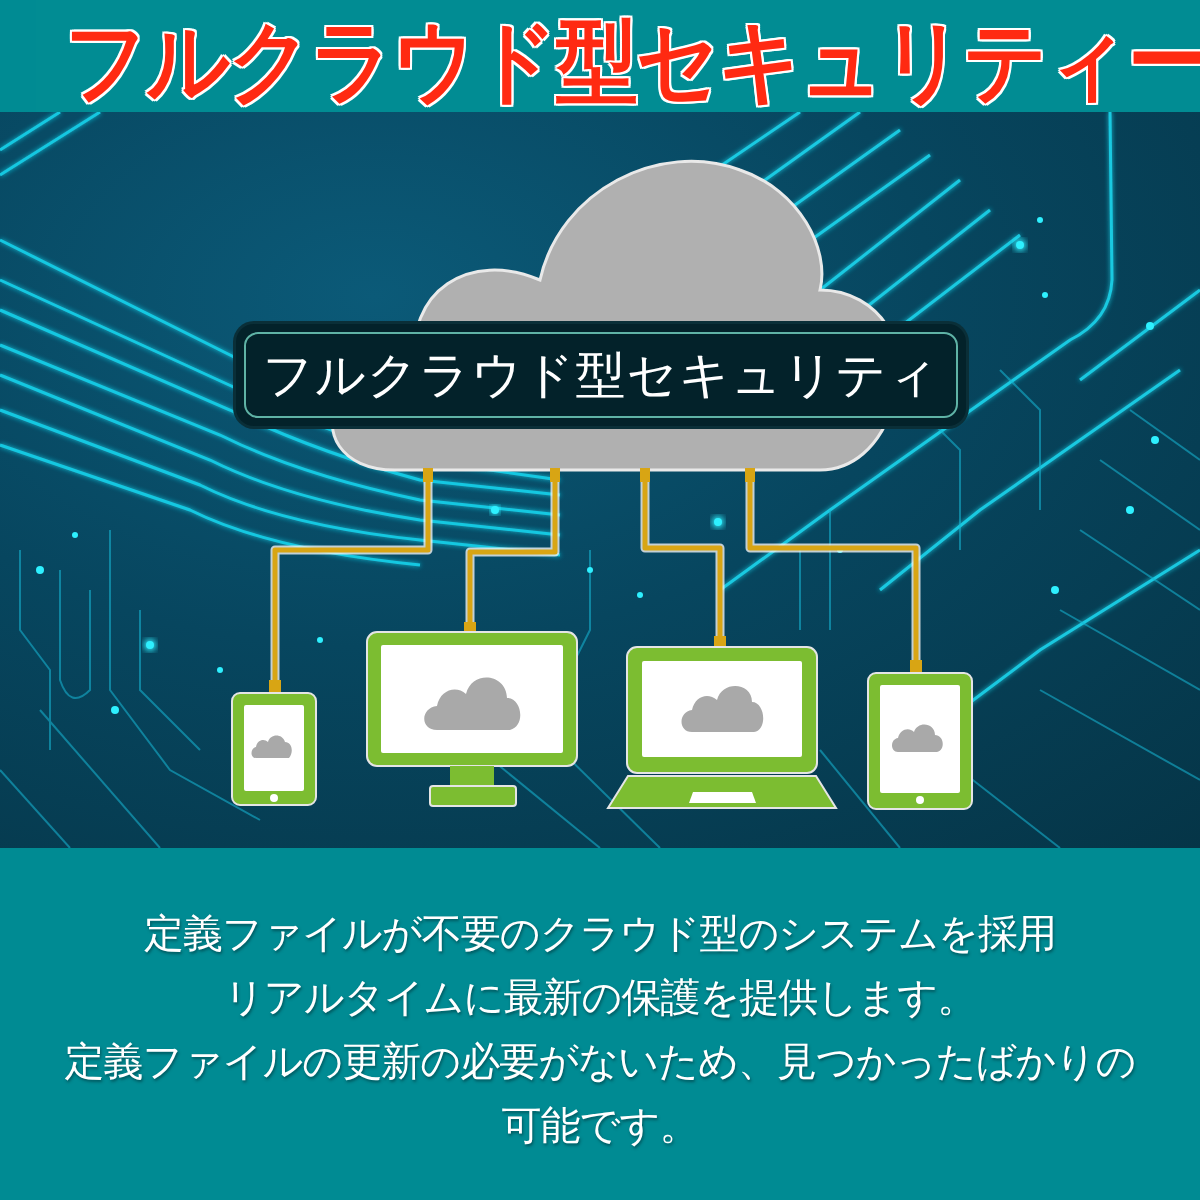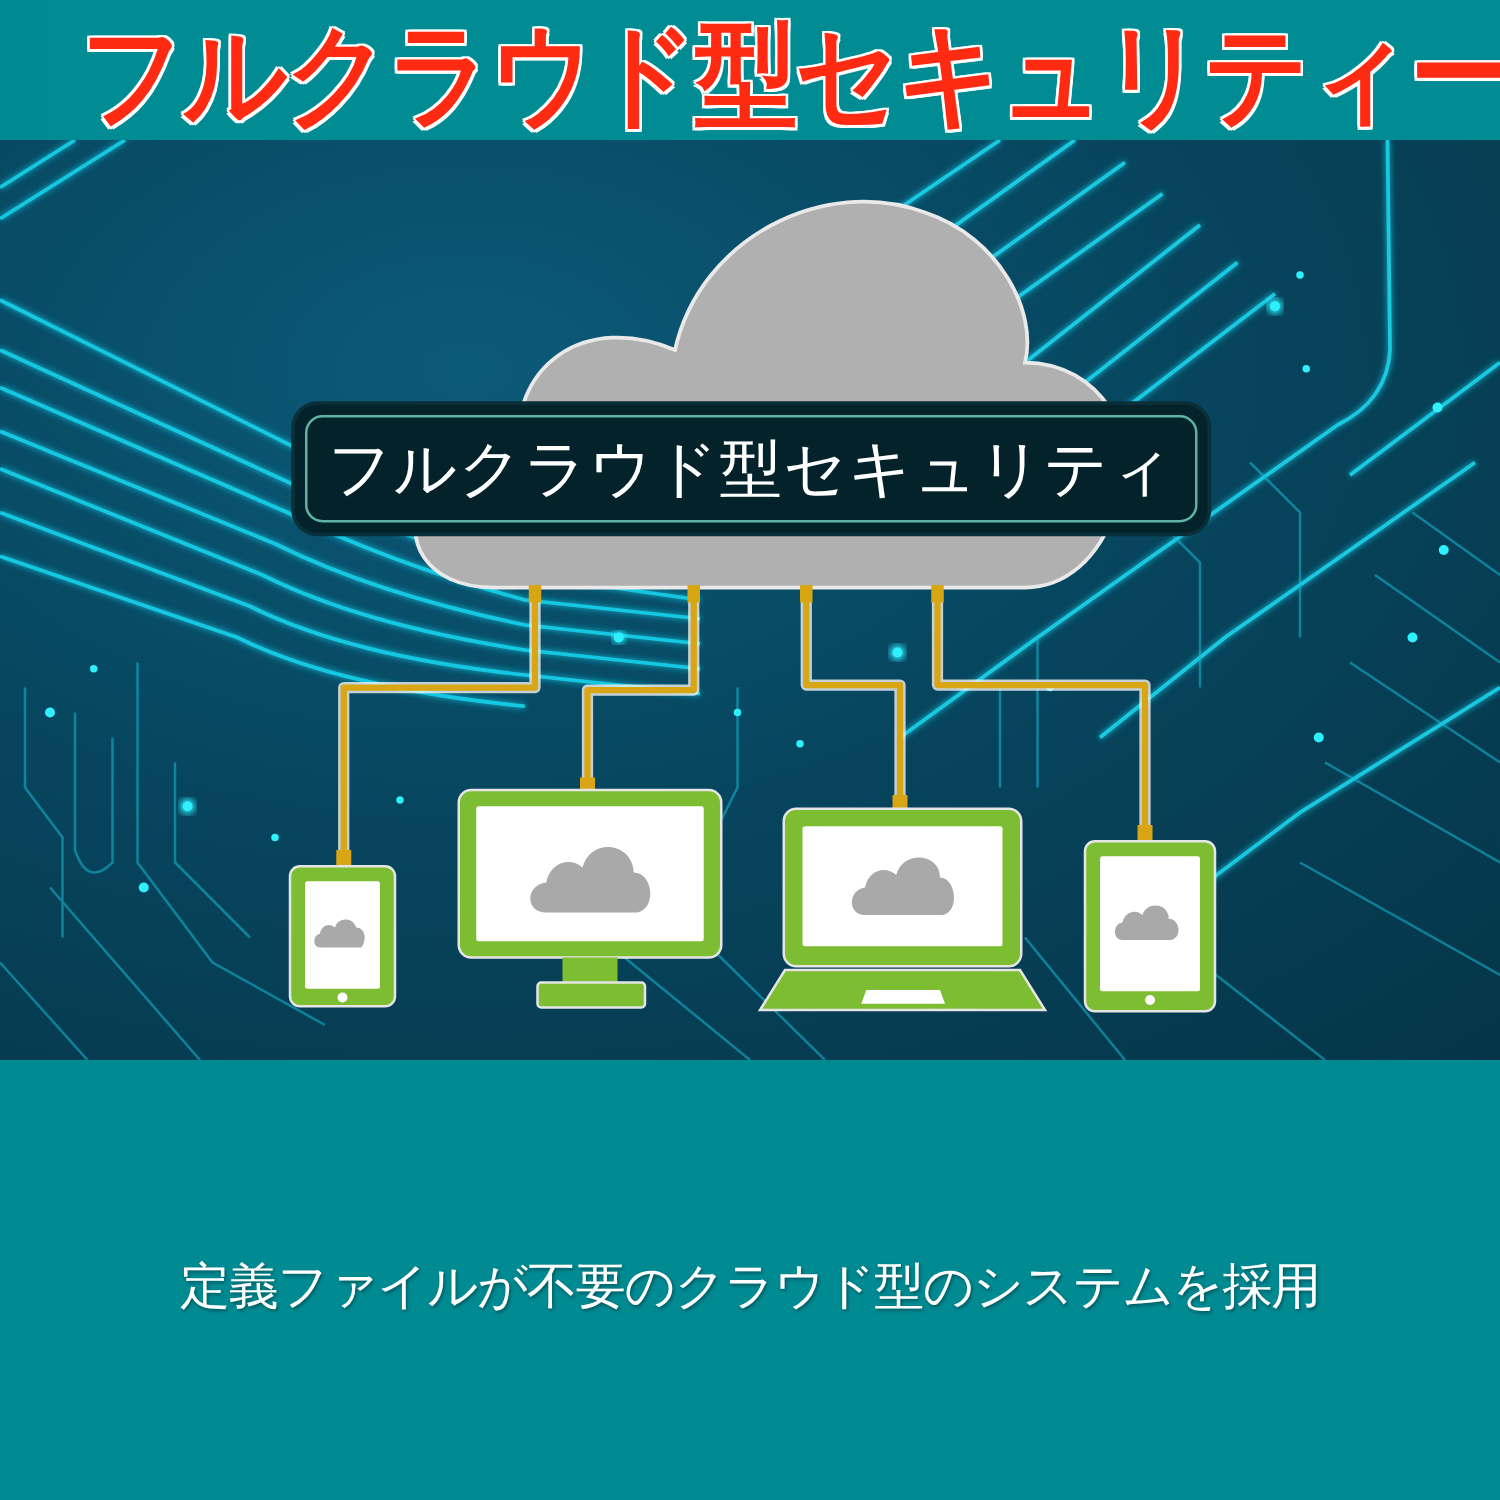--- a/index.html
+++ b/index.html
@@ -171,13 +171,16 @@
     </g>
   </svg>
 
   <div class="label-box">
     <span class="label-text">フルクラウド型セキュリティ</span>
   </div>
 </div>
 
 <div class="body-text">
   <div class="body-line">定義ファイルが不要のクラウド型のシステムを採用</div>
+  <div class="body-line">リアルタイムに最新の保護を提供します。</div>
+  <div class="body-line">定義ファイルの更新の必要がないため、見つかったばかりの</div>
+  <div class="body-line">可能です。</div>
 </div>
 
 </body></html>

